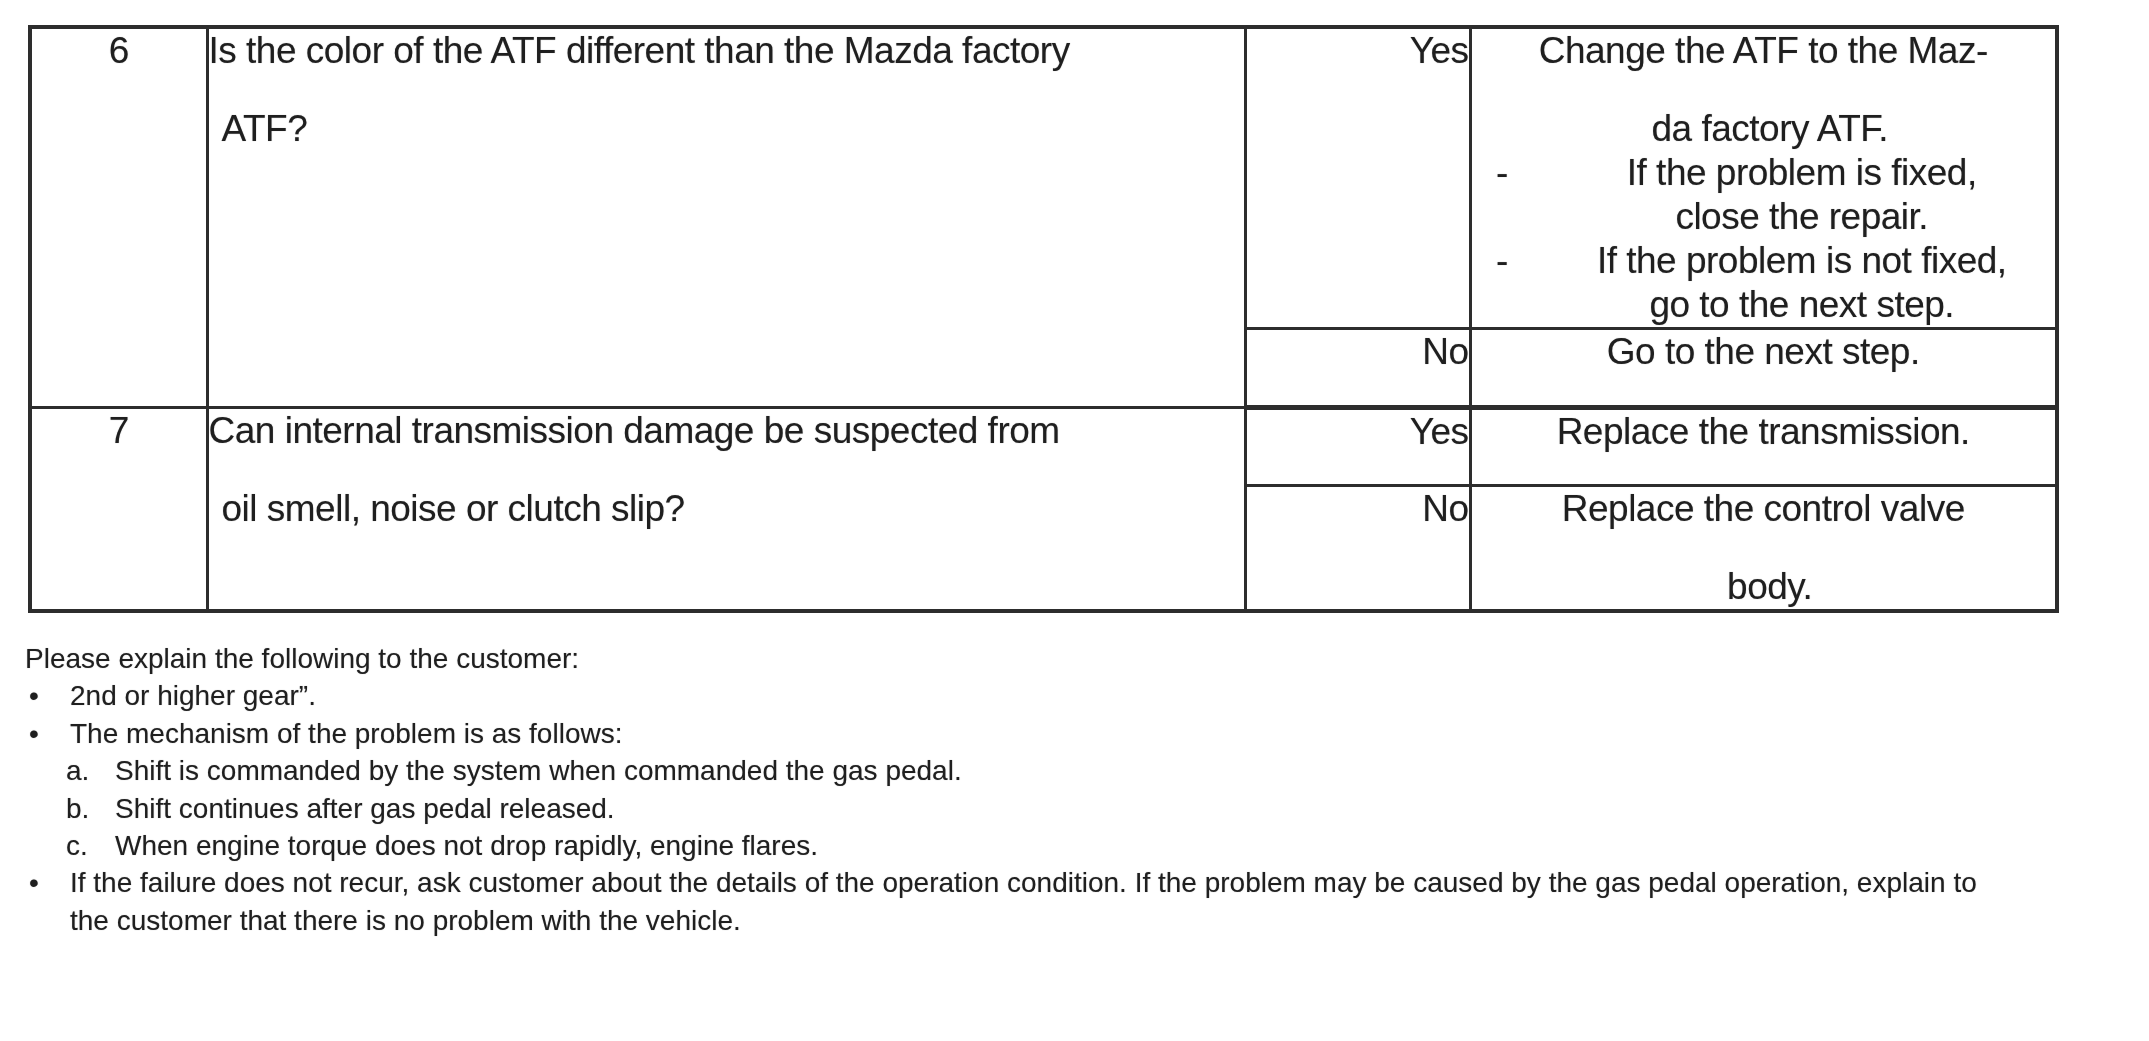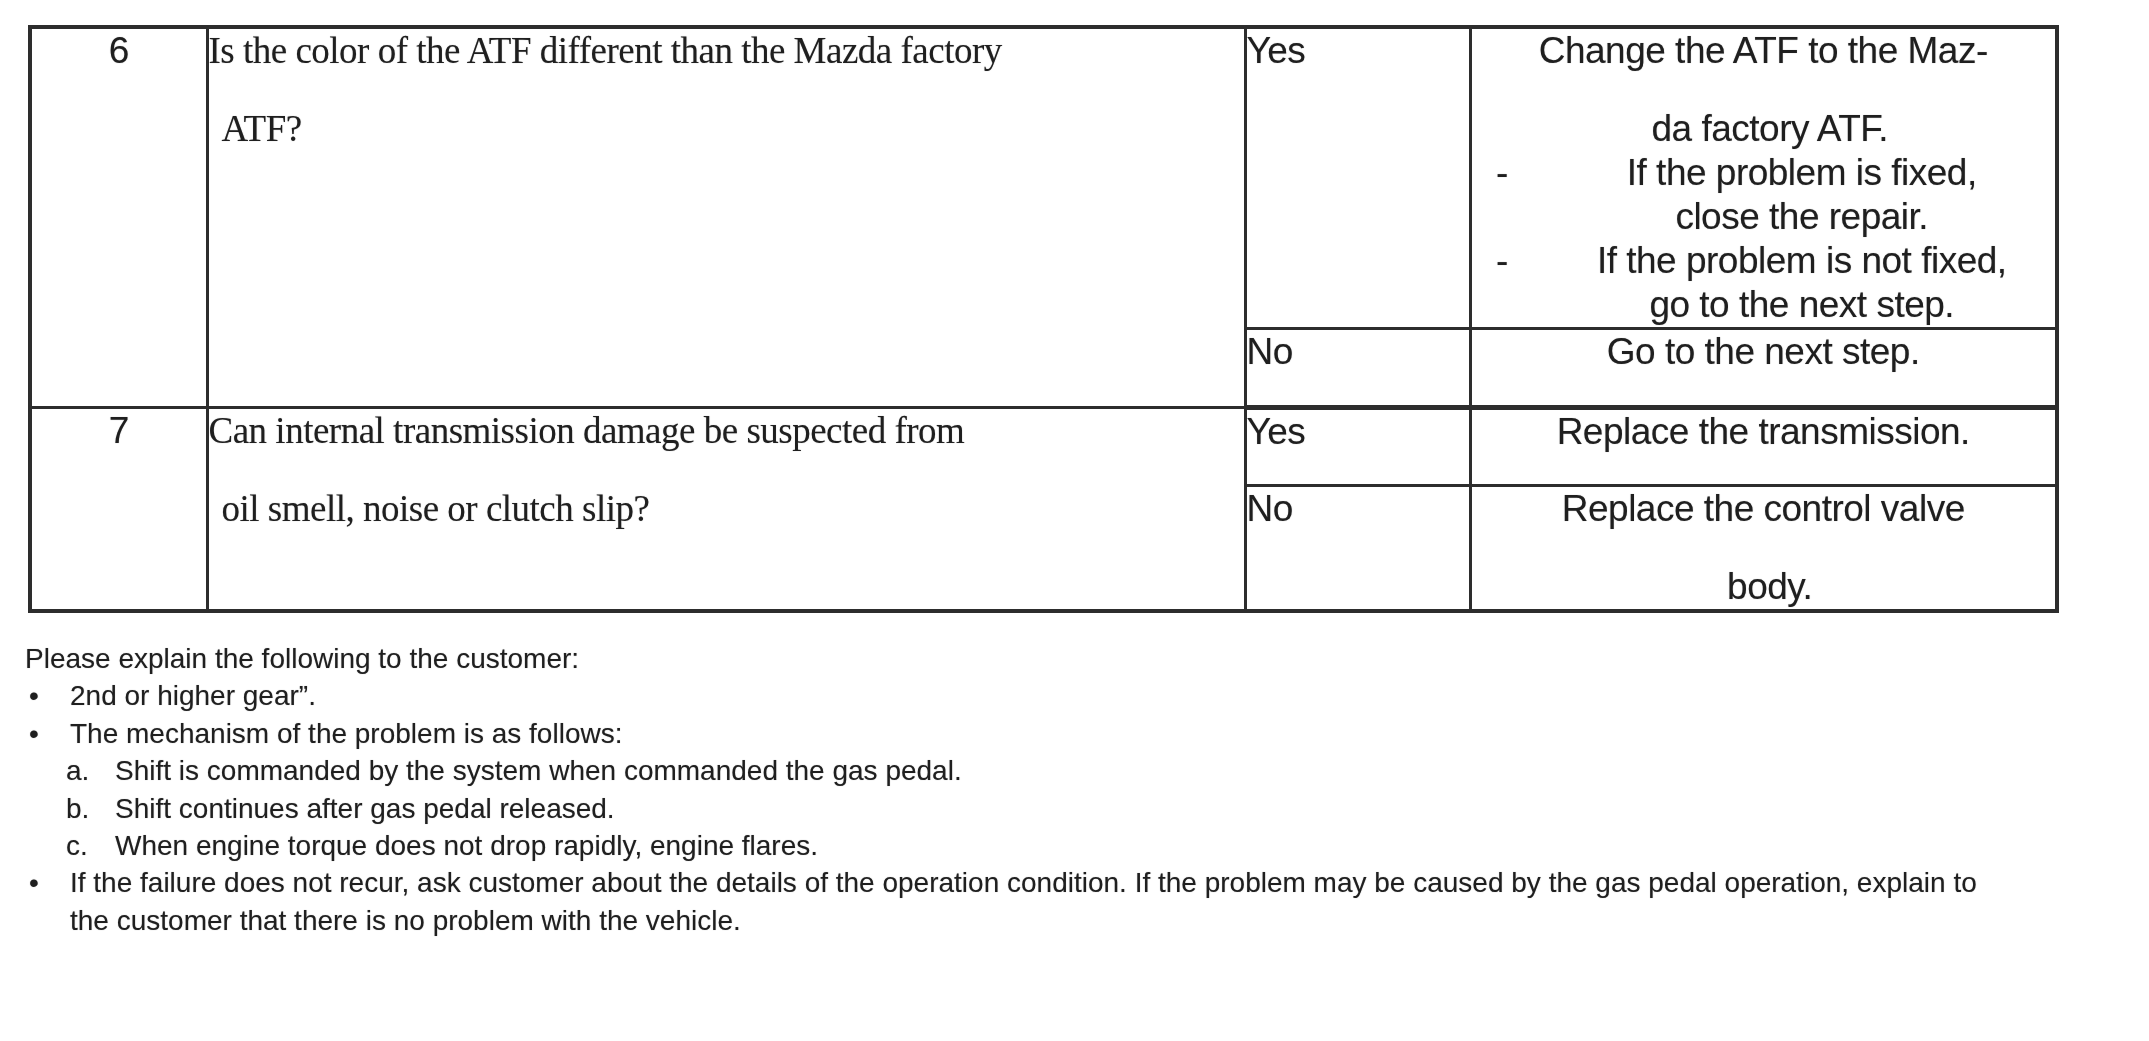--- a/index.html
+++ b/index.html
@@ -31,22 +31,22 @@
     vertical-align: top;
     padding: 0;
   }
   tr.r-a { height: 293px; }
   tr.r-b { height: 79px; }
   tr.r-c { height: 78px; }
   tr.r-d { height: 120px; }
   tr.r-b td { border-bottom-width: 5px; }
 
   td.c-step { text-align: center; padding-top: 8px; }
-  td.c-q    { padding: 8px 12px 0 16px; font-family: Liberation Serif, serif; }
-  td.c-ans  { text-align: left; padding-top: 8px; }
+  td.c-q    { padding: 8px 12px 0 16px; }
+  td.c-ans  { text-align: right; padding-top: 8px; }
   td.c-act  { padding: 8px 8px 0 21px; text-align: center; }
 
   .tline { white-space: nowrap; }
   .cont  { padding-left: 13px; margin-top: 34px; }
 
   .ditem  { display: flex; }
   .dmark  { flex: 0 0 61px; white-space: nowrap; }
   .dlines { flex: 1 1 auto; margin-left: 16px; }
 
   

